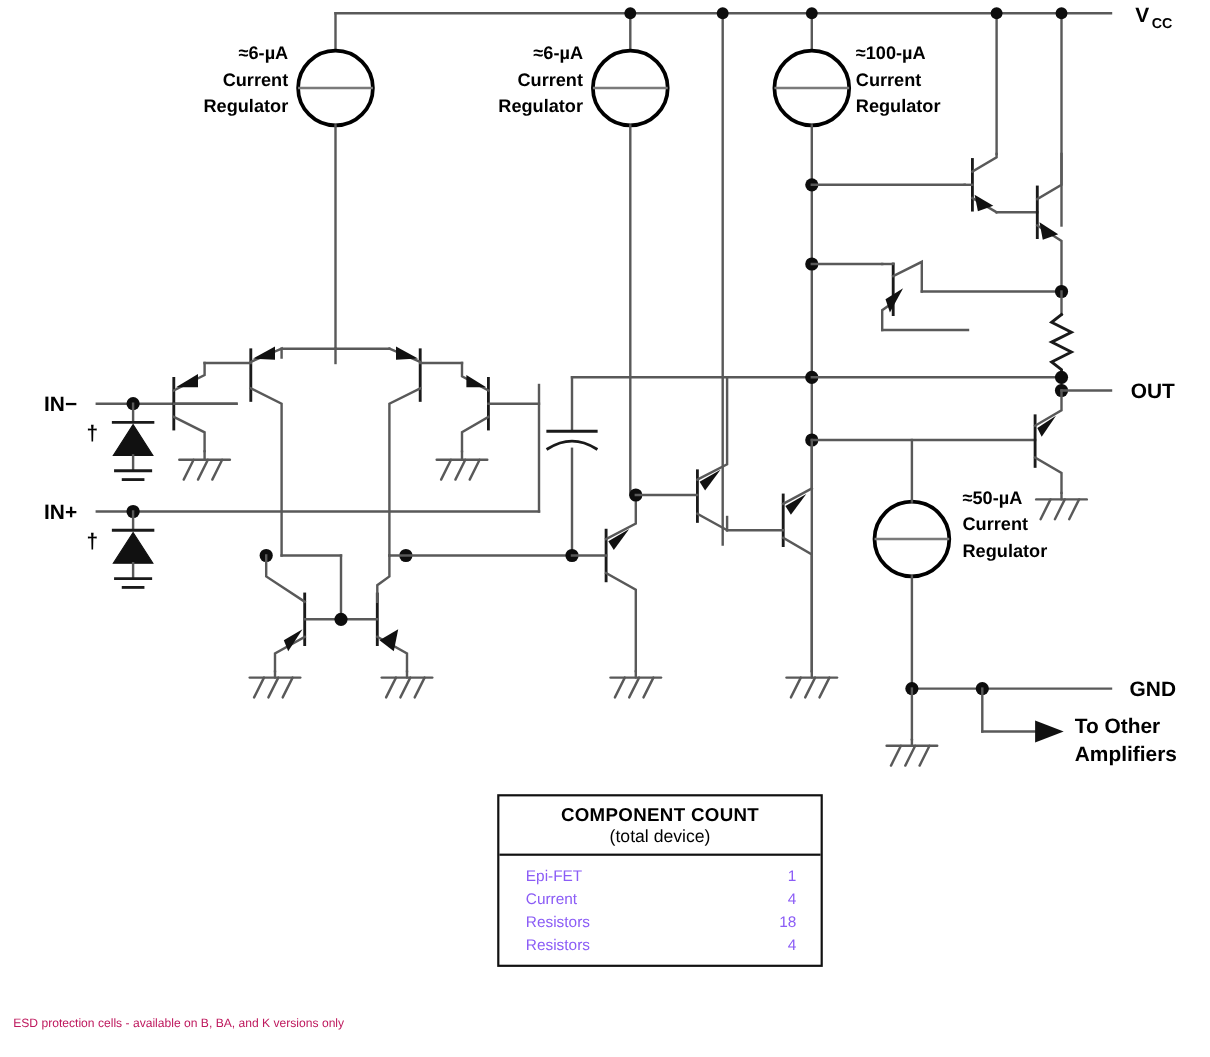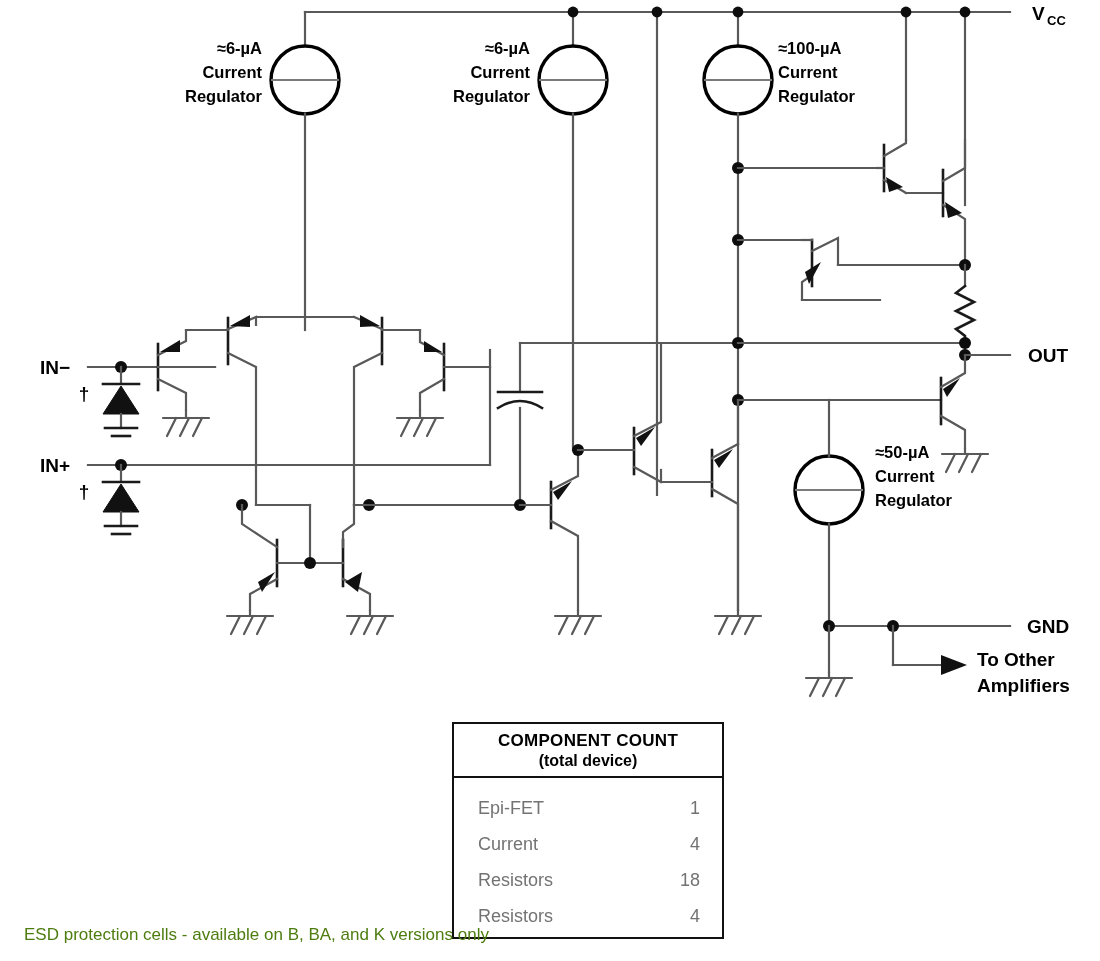--- a/index.html
+++ b/index.html
@@ -13,28 +13,28 @@
   .gndl{stroke:#595959;stroke-width:2.2;fill:none;stroke-linecap:round;}
   .circ{stroke:#000;stroke-width:3.4;fill:#fff;}
   .circline{stroke:#7a7a7a;stroke-width:2.2;}
   text{font-family:"Liberation Sans",sans-serif;fill:#000;}
   .lbl{font-size:19px;font-weight:bold;}
   .lbl-sub{font-size:13px;font-weight:bold;}
   .src{font-size:16.5px;font-weight:bold;}
   .dag{font-size:19px;font-weight:bold;}
   .arrowhead{fill:#111;stroke:none;}
   
-  #cc{position:absolute;left:452px;top:722px;width:272px;border:2.5px solid #111;background:#fff;box-sizing:border-box;}
+  #cc{position:absolute;left:452px;top:722px;width:296px;border:2.5px solid #111;background:#fff;box-sizing:border-box;}
   #cc .cc-head{text-align:center;padding:7px 4px 6px;border-bottom:2.5px solid #111;}
   #cc .cc-t1{font-size:17px;font-weight:bold;letter-spacing:.3px;}
-  #cc .cc-t2{font-size:16px;font-weight:bold;margin-top:1px;}
+  #cc .cc-t2{font-size:16px;font-weight:normal;margin-top:1px;}
   #cc .cc-body{padding:7px 0 8px 0;}
-  #cc .cc-row{display:flex;justify-content:space-between;font-size:18px;padding:2.5px 22px 2.5px 24px;color:#737373;margin-top:10px;}
+  #cc .cc-row{display:flex;justify-content:space-between;font-size:14px;padding:2.5px 22px 2.5px 24px;color:#8b5cf6;}
   #cc .cc-row .v{min-width:28px;text-align:right;}
-  #foot{position:absolute;left:24px;top:925px;font-size:17px;color:#4d7c0f;}
+  #foot{position:absolute;left:12px;top:925px;font-size:11px;color:#be185d;}
 </style>
 </head>
 <body>
 
 <div id="root">
 
 <svg width="1100" height="961" viewBox="0 0 1100 961">
 
   <g>
     <path class="wire" d="M305 12 H1010"></path>

